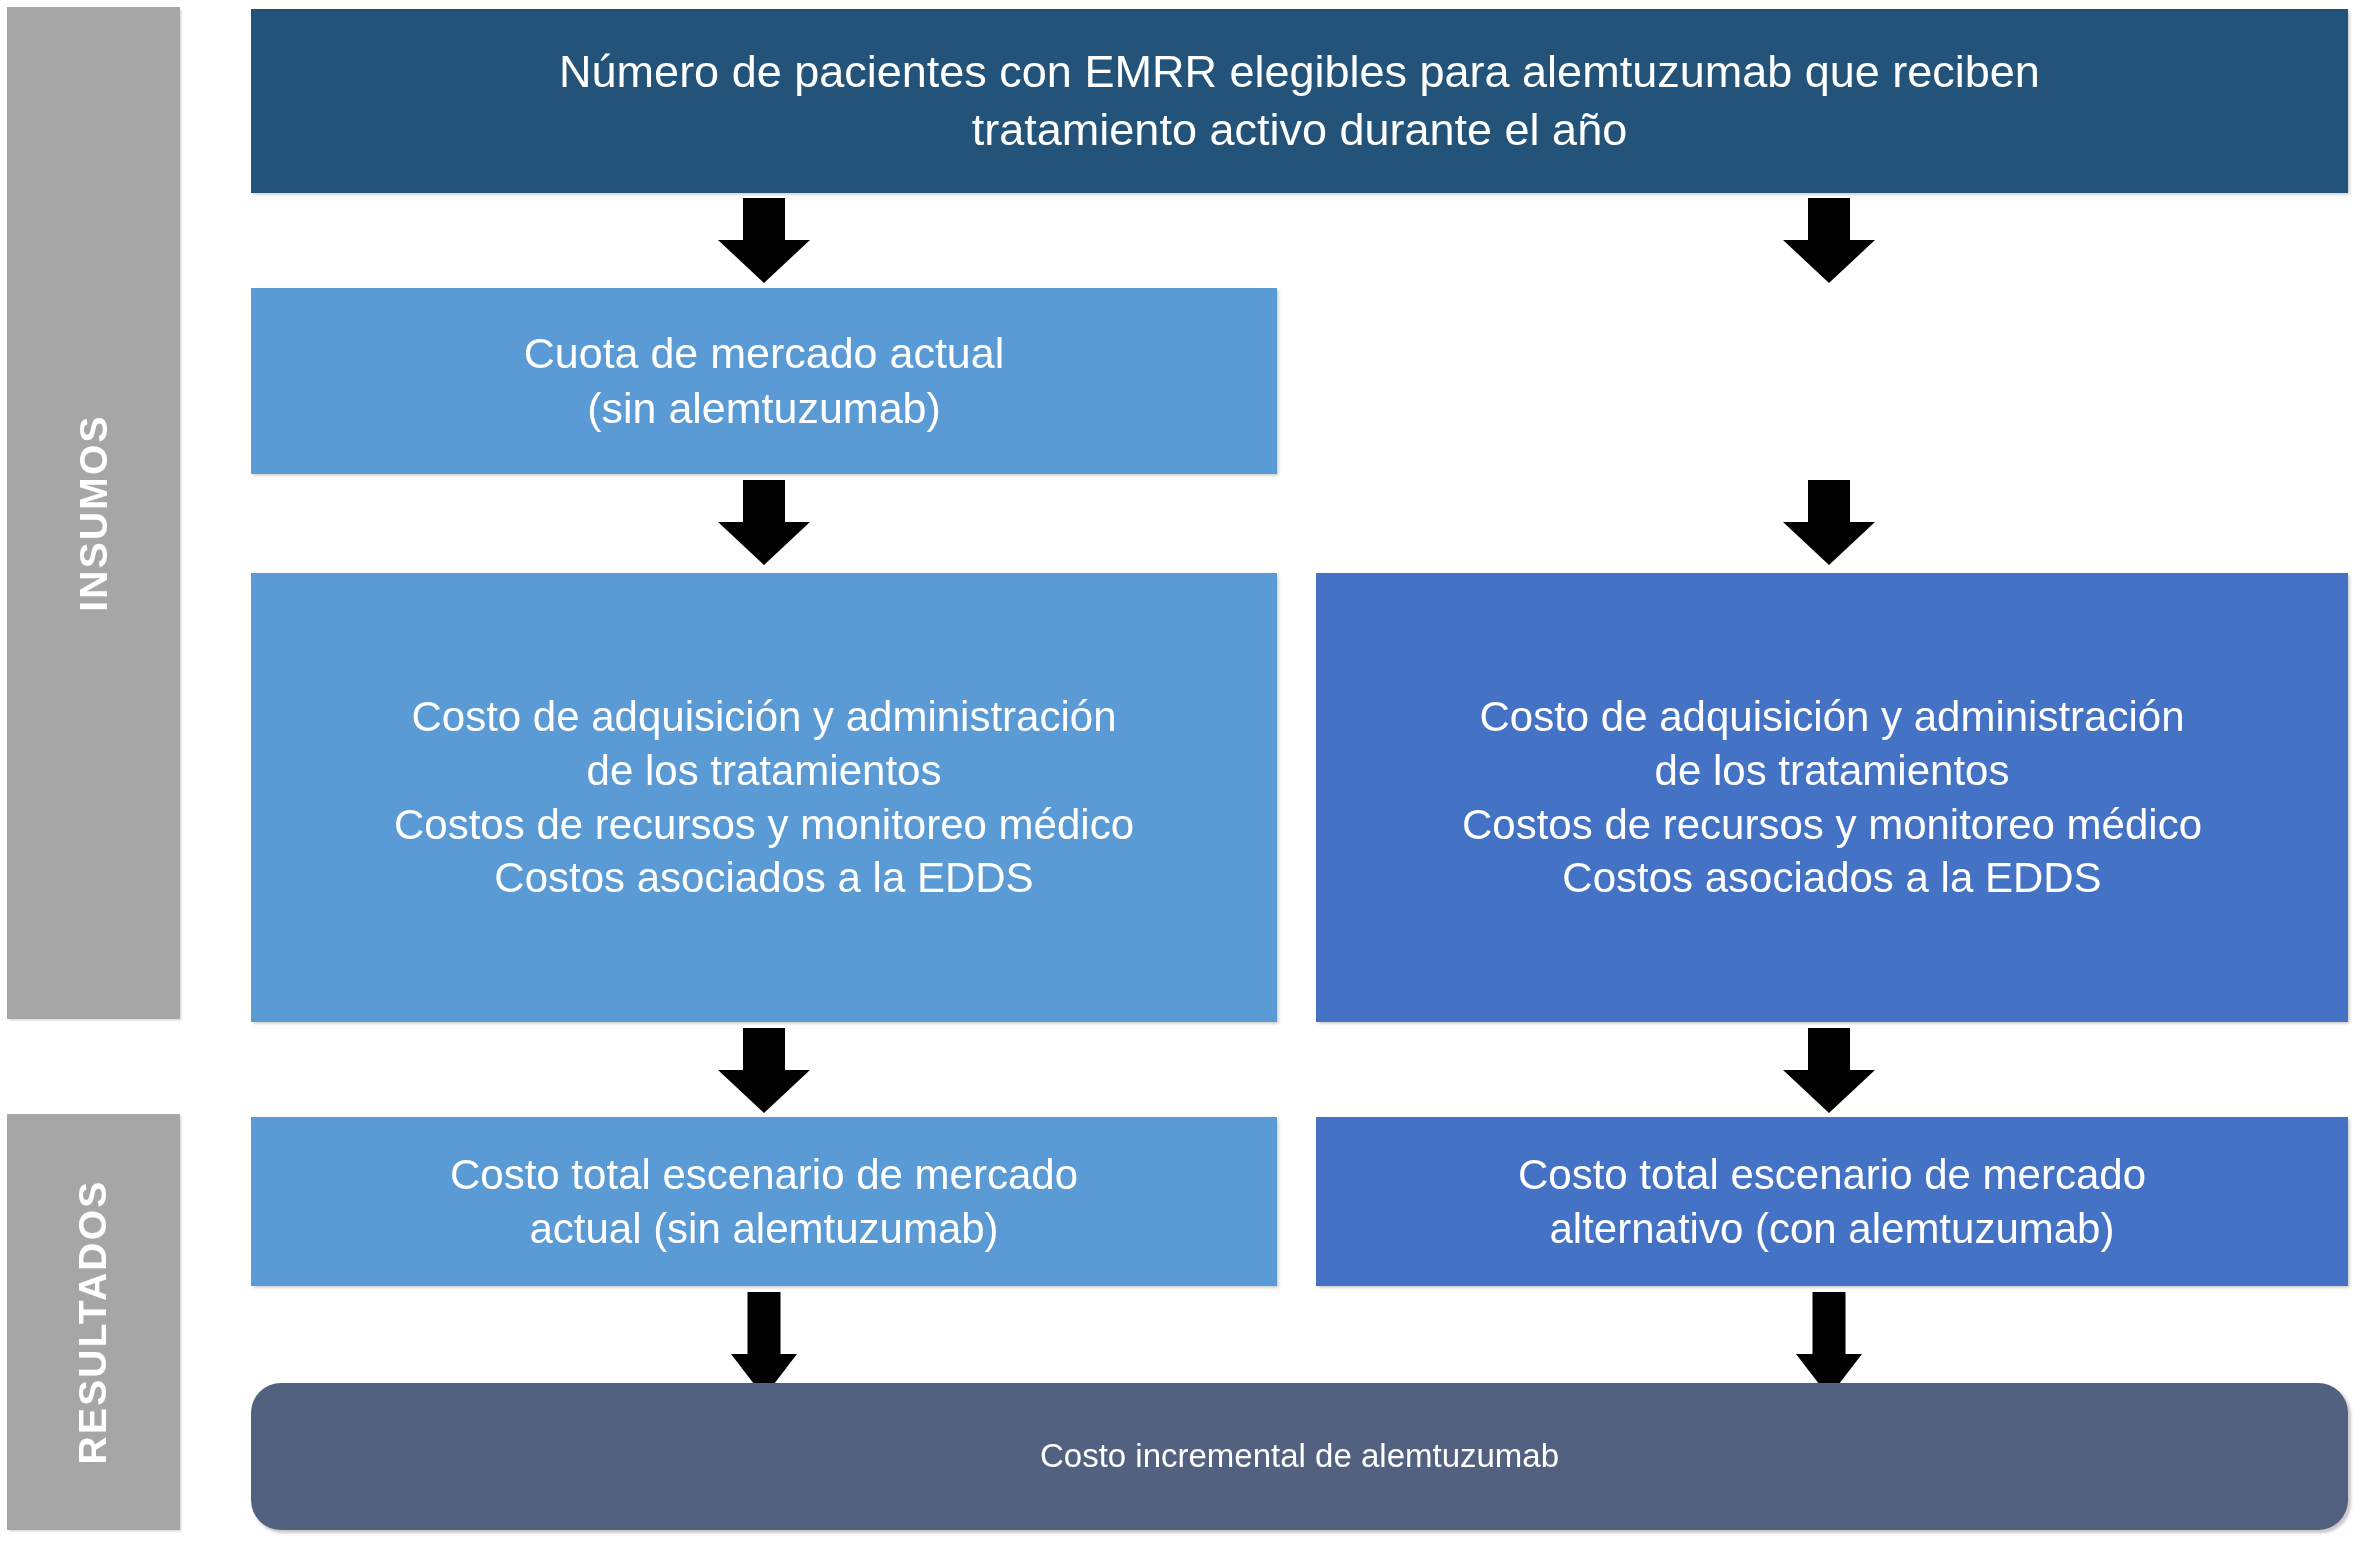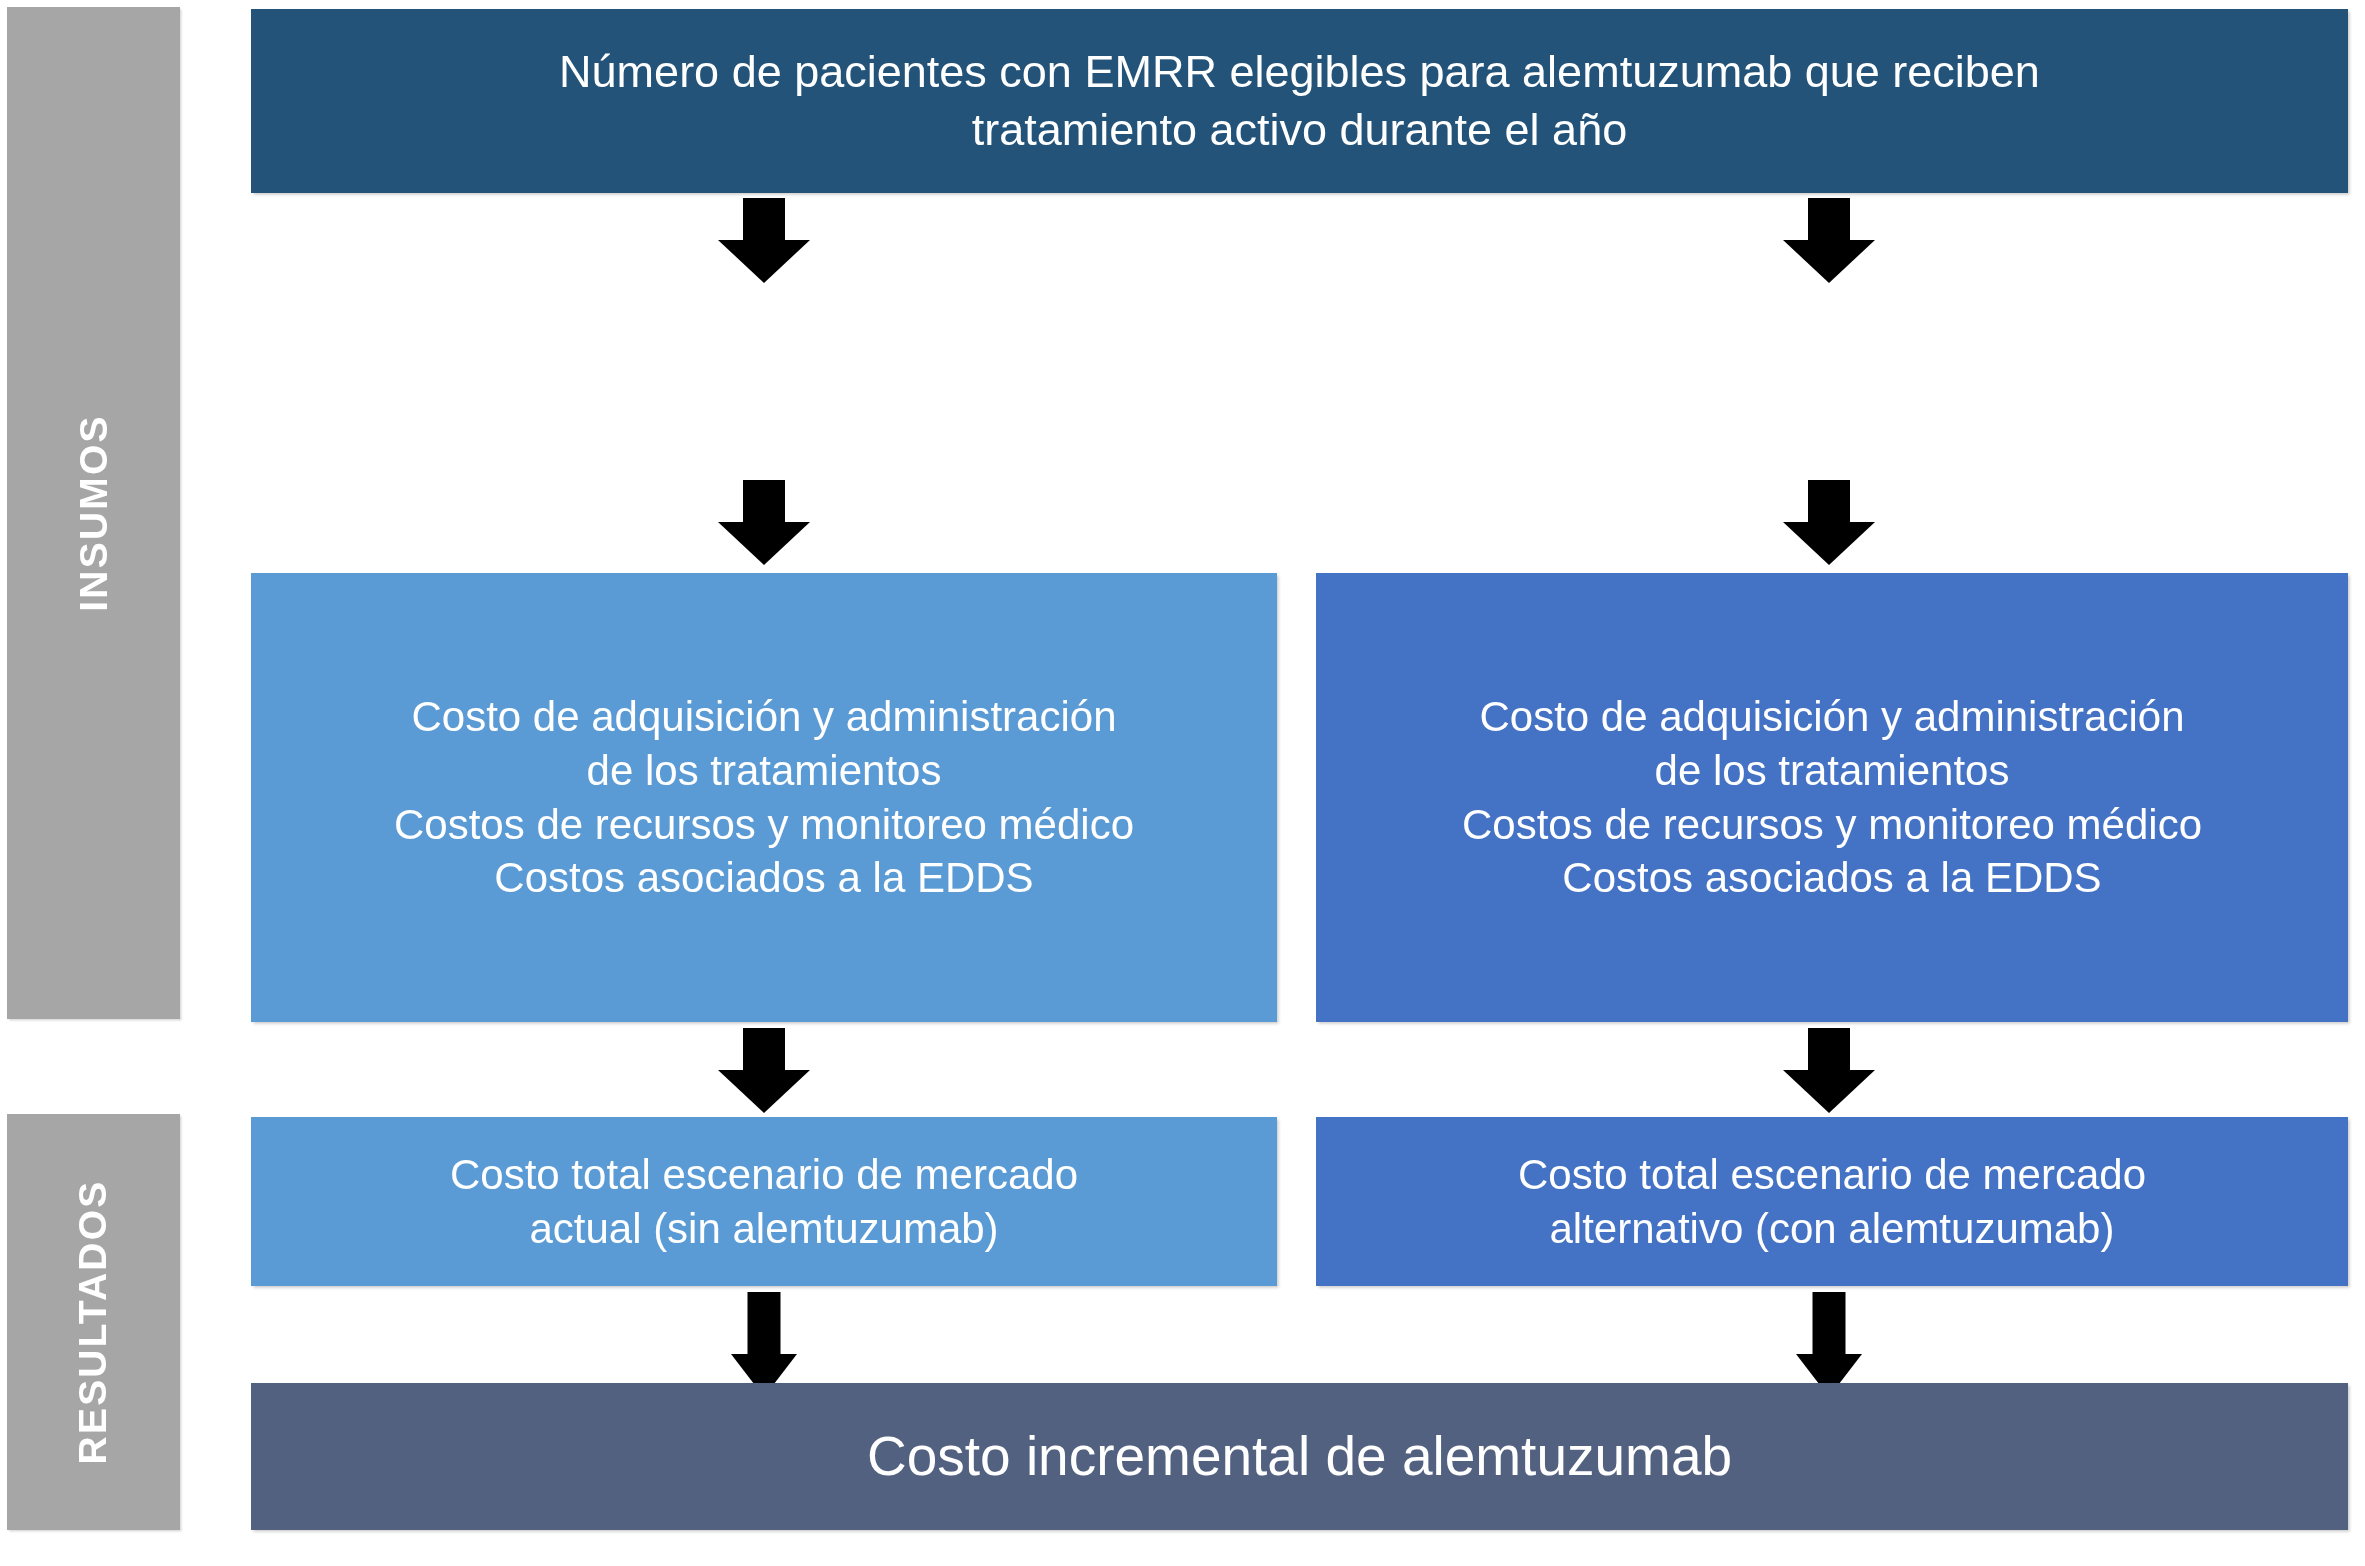--- a/index.html
+++ b/index.html
@@ -97,21 +97,22 @@
     font-size: 42px;
   }
   #box-total-alt {
     left: 1316px; top: 1117px; width: 1032px; height: 169px;
     font-size: 42px;
   }
 
   
   #box-incremental {
     left: 251px; top: 1383px; width: 2097px; height: 147px;
-    font-size: 55px;
+    font-size: 33px;
+    border-radius: 30px;
   }
 
   
   .arrow-down { position: absolute; }
   .arrow-down .shaft {
     position: absolute;
     background: #000000;
     left: 50%;
     transform: translateX(-50%);
     top: 0;
@@ -165,20 +166,24 @@
 
   <div id="arrow-h-left" class="arrow-down arrow-big">
     <div class="shaft"></div>
     <div class="head"></div>
   </div>
   <div id="arrow-h-right" class="arrow-down arrow-big">
     <div class="shaft"></div>
     <div class="head"></div>
   </div>
 
+  <div id="box-share-current" class="flow-box c-light">
+    <span class="box-text">Cuota de mercado actual
+(sin alemtuzumab)</span>
+  </div>
 
 
   <div id="arrow-s-left" class="arrow-down arrow-big">
     <div class="shaft"></div>
     <div class="head"></div>
   </div>
   <div id="arrow-s-right" class="arrow-down arrow-big">
     <div class="shaft"></div>
     <div class="head"></div>
   </div>

